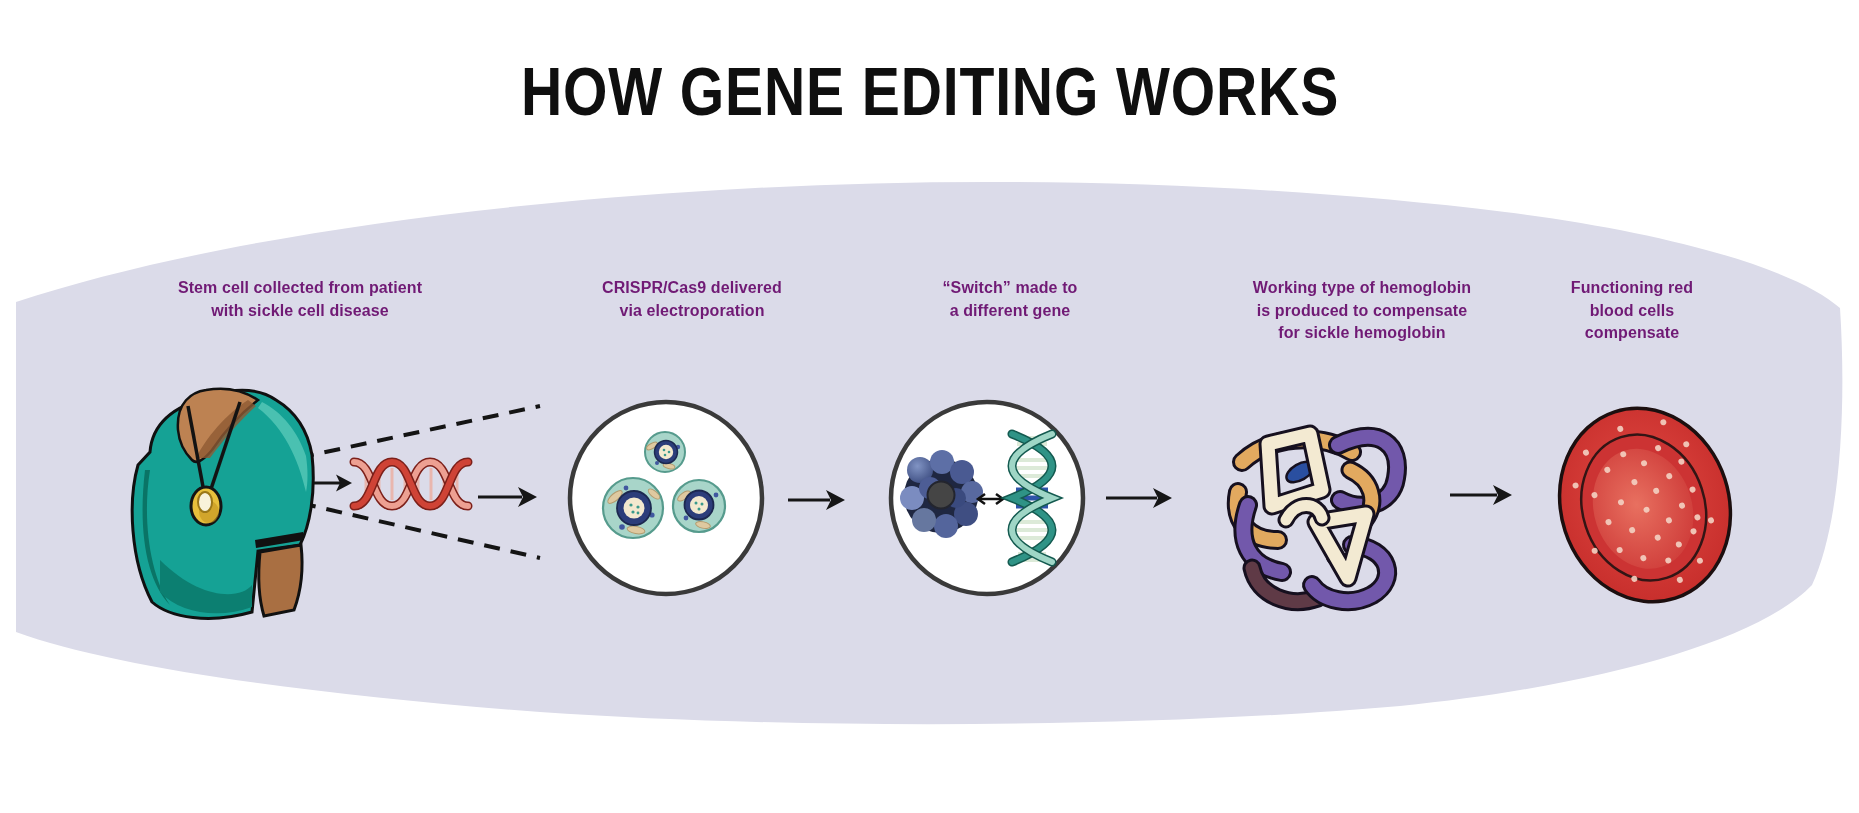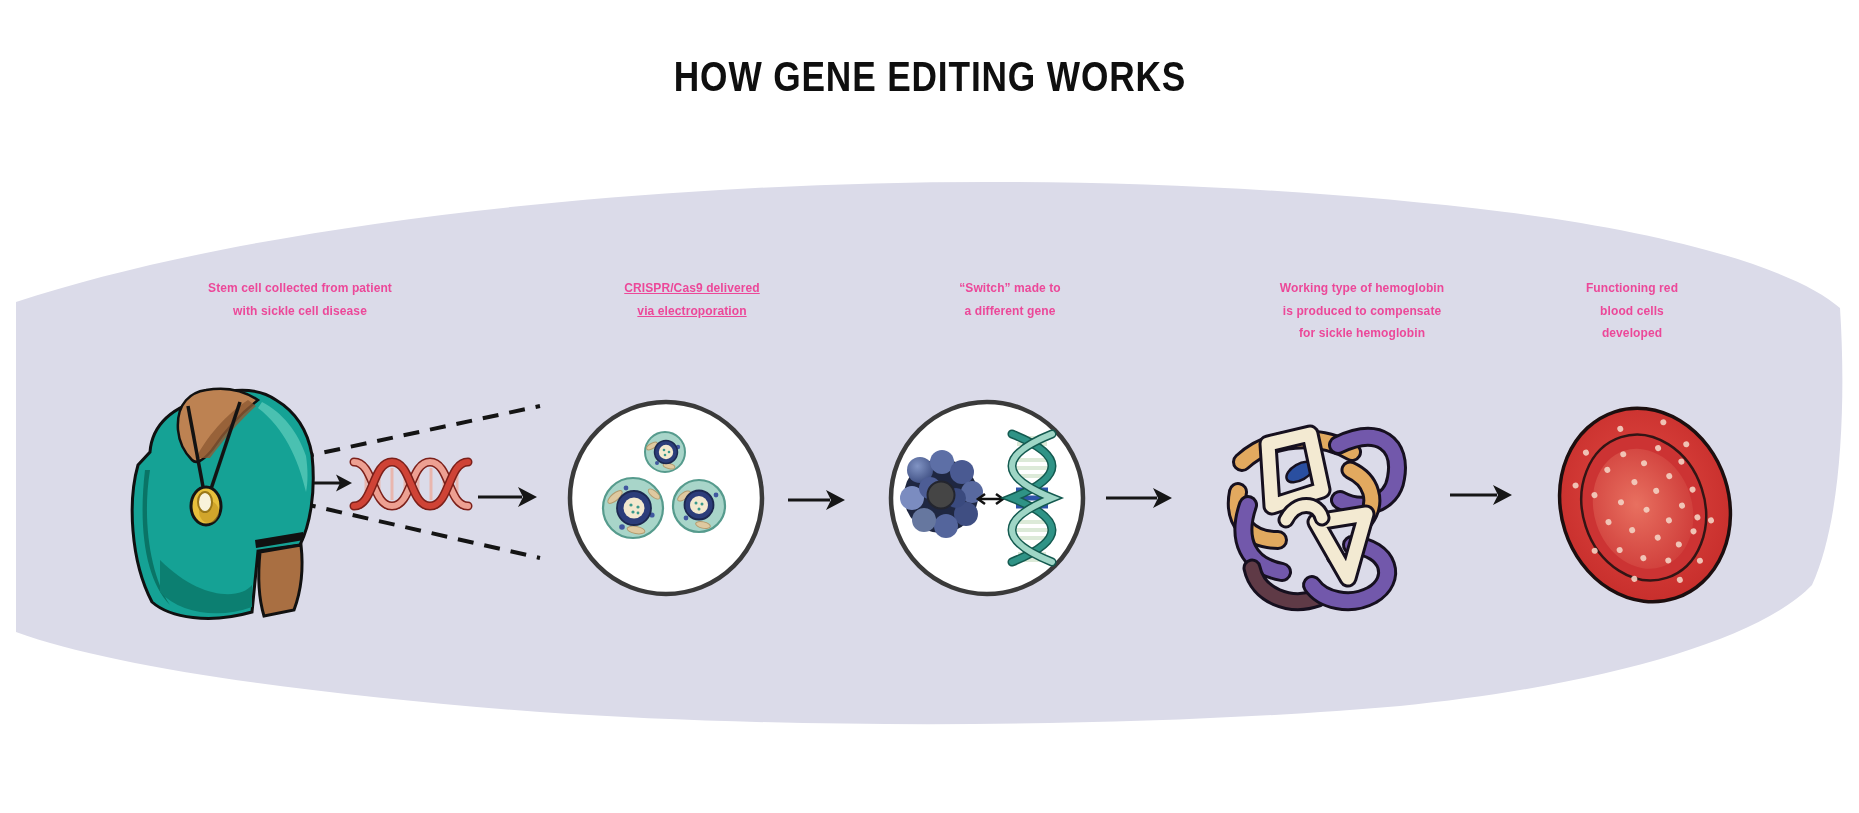--- a/index.html
+++ b/index.html
@@ -6,33 +6,33 @@
   #canvas{
     position:relative;
     width:1859px;height:813px;
     background:#ffffff;
     overflow:hidden;
     font-family:"Liberation Sans", sans-serif;
   }
   .title{
     position:absolute;top:54px;left:0;width:100%;
     text-align:center;
-    font-weight:bold;font-size:42px;line-height:1.1;
+    font-weight:bold;font-size:68px;line-height:1.1;
     color:#0f0f0f;letter-spacing:1px;
   }
   .title .squeeze{display:inline-block;transform:scaleX(0.84);transform-origin:center;}
   .art{position:absolute;top:0;left:0;width:1859px;height:813px;}
   .step-label{
     position:absolute;top:277px;
-    font-weight:bold;font-size:12px;line-height:22.5px;
-    color:#ec4899;text-align:center;
+    font-weight:bold;font-size:16px;line-height:22.5px;
+    color:#701a75;text-align:center;
     white-space:pre-line;letter-spacing:0.1px;
   }
   #label-1{left:150px;width:300px;}
-  #label-2{left:562px;width:260px;text-decoration:underline;}
+  #label-2{left:562px;width:260px;}
   #label-3{left:900px;width:220px;text-align:center;}
   #label-4{left:1212px;width:300px;}
   #label-5{left:1532px;width:200px;}
 </style>
 </head>
 <body>
 
 <div id="canvas">
 
   <svg class="art" viewBox="0 0 1859 813">
@@ -300,15 +300,15 @@
 with sickle cell disease</div>
   <div class="step-label" id="label-2">CRISPR/Cas9 delivered
 via electroporation</div>
   <div class="step-label" id="label-3">“Switch” made to
 a different gene</div>
   <div class="step-label" id="label-4">Working type of hemoglobin
 is produced to compensate
 for sickle hemoglobin</div>
   <div class="step-label" id="label-5">Functioning red
 blood cells
-developed</div>
+compensate</div>
 
 </div>
 
 </body></html>

